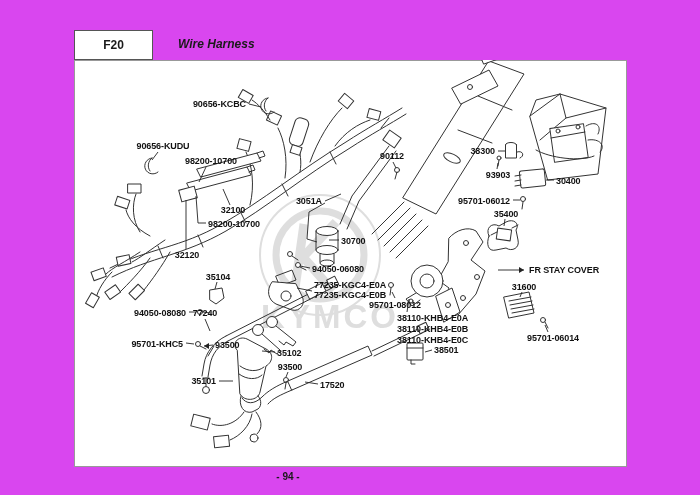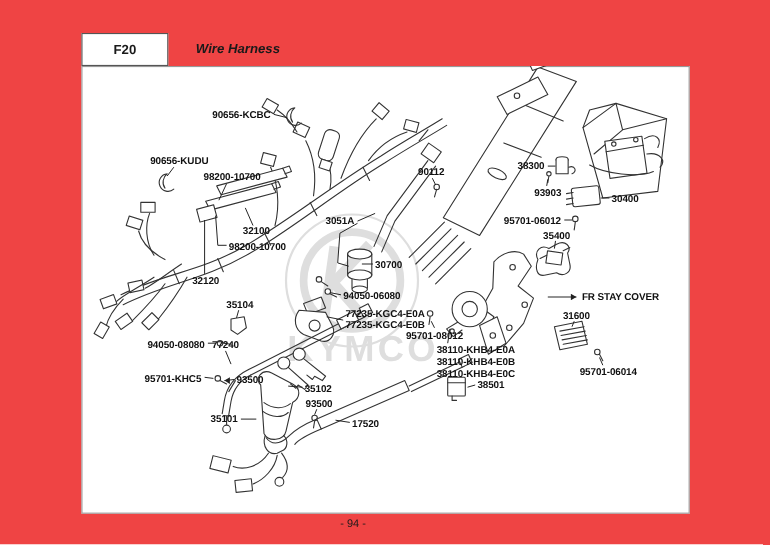--- a/index.html
+++ b/index.html
@@ -1,26 +1,26 @@
 <!DOCTYPE html>
 <html><head>
 <meta charset="utf-8">
 <title>Wire Harness</title>
 <style>
   html,body{margin:0;padding:0;background:#fff;}
-  .page{position:relative;width:700px;height:495px;background:#ef4444;overflow:hidden;
+  .page{position:relative;width:700px;height:495px;background:#d946ef;overflow:hidden;
         font-family:"Liberation Sans",sans-serif;color:#1a1a1a;}
   .code-box{position:absolute;left:74px;top:30px;width:79px;height:30px;
         border:1px solid #555;box-sizing:border-box;display:flex;align-items:center;justify-content:center;
         font-size:12px;font-weight:bold;background:#fff;z-index:3;}
   .page-title{position:absolute;left:178px;top:37px;font-size:12px;font-weight:bold;z-index:3;font-style:italic;}
   .frame{position:absolute;left:74px;top:60px;width:553px;height:407px;
         border:1px solid #999;box-sizing:border-box;background:#fff;z-index:1;}
   .footer{position:absolute;left:0;top:471px;width:576px;text-align:center;
-        font-size:10px;font-weight:normal;z-index:3;padding-left:33px;}
+        font-size:10px;font-weight:bold;z-index:3;}
   svg.diagram{position:absolute;left:74px;top:60px;z-index:2;}
   .art{stroke:#333;stroke-width:1;fill:none;stroke-linecap:round;stroke-linejoin:round;}
   .art .fillw{fill:#fff;}
   .bolt{stroke:#333;stroke-width:1;fill:#fff;}
   .leader{stroke:#222;stroke-width:0.9;fill:none;}
   .part-label{font-family:"Liberation Sans",sans-serif;font-size:9px;font-weight:bold;fill:#111;letter-spacing:-0.1px;}
   .wm{stroke:#dedede;fill:none;}
   .wm-text{font-family:"Liberation Sans",sans-serif;font-size:33px;font-weight:bold;fill:#dedede;letter-spacing:3px;}
 </style>
 </head>

